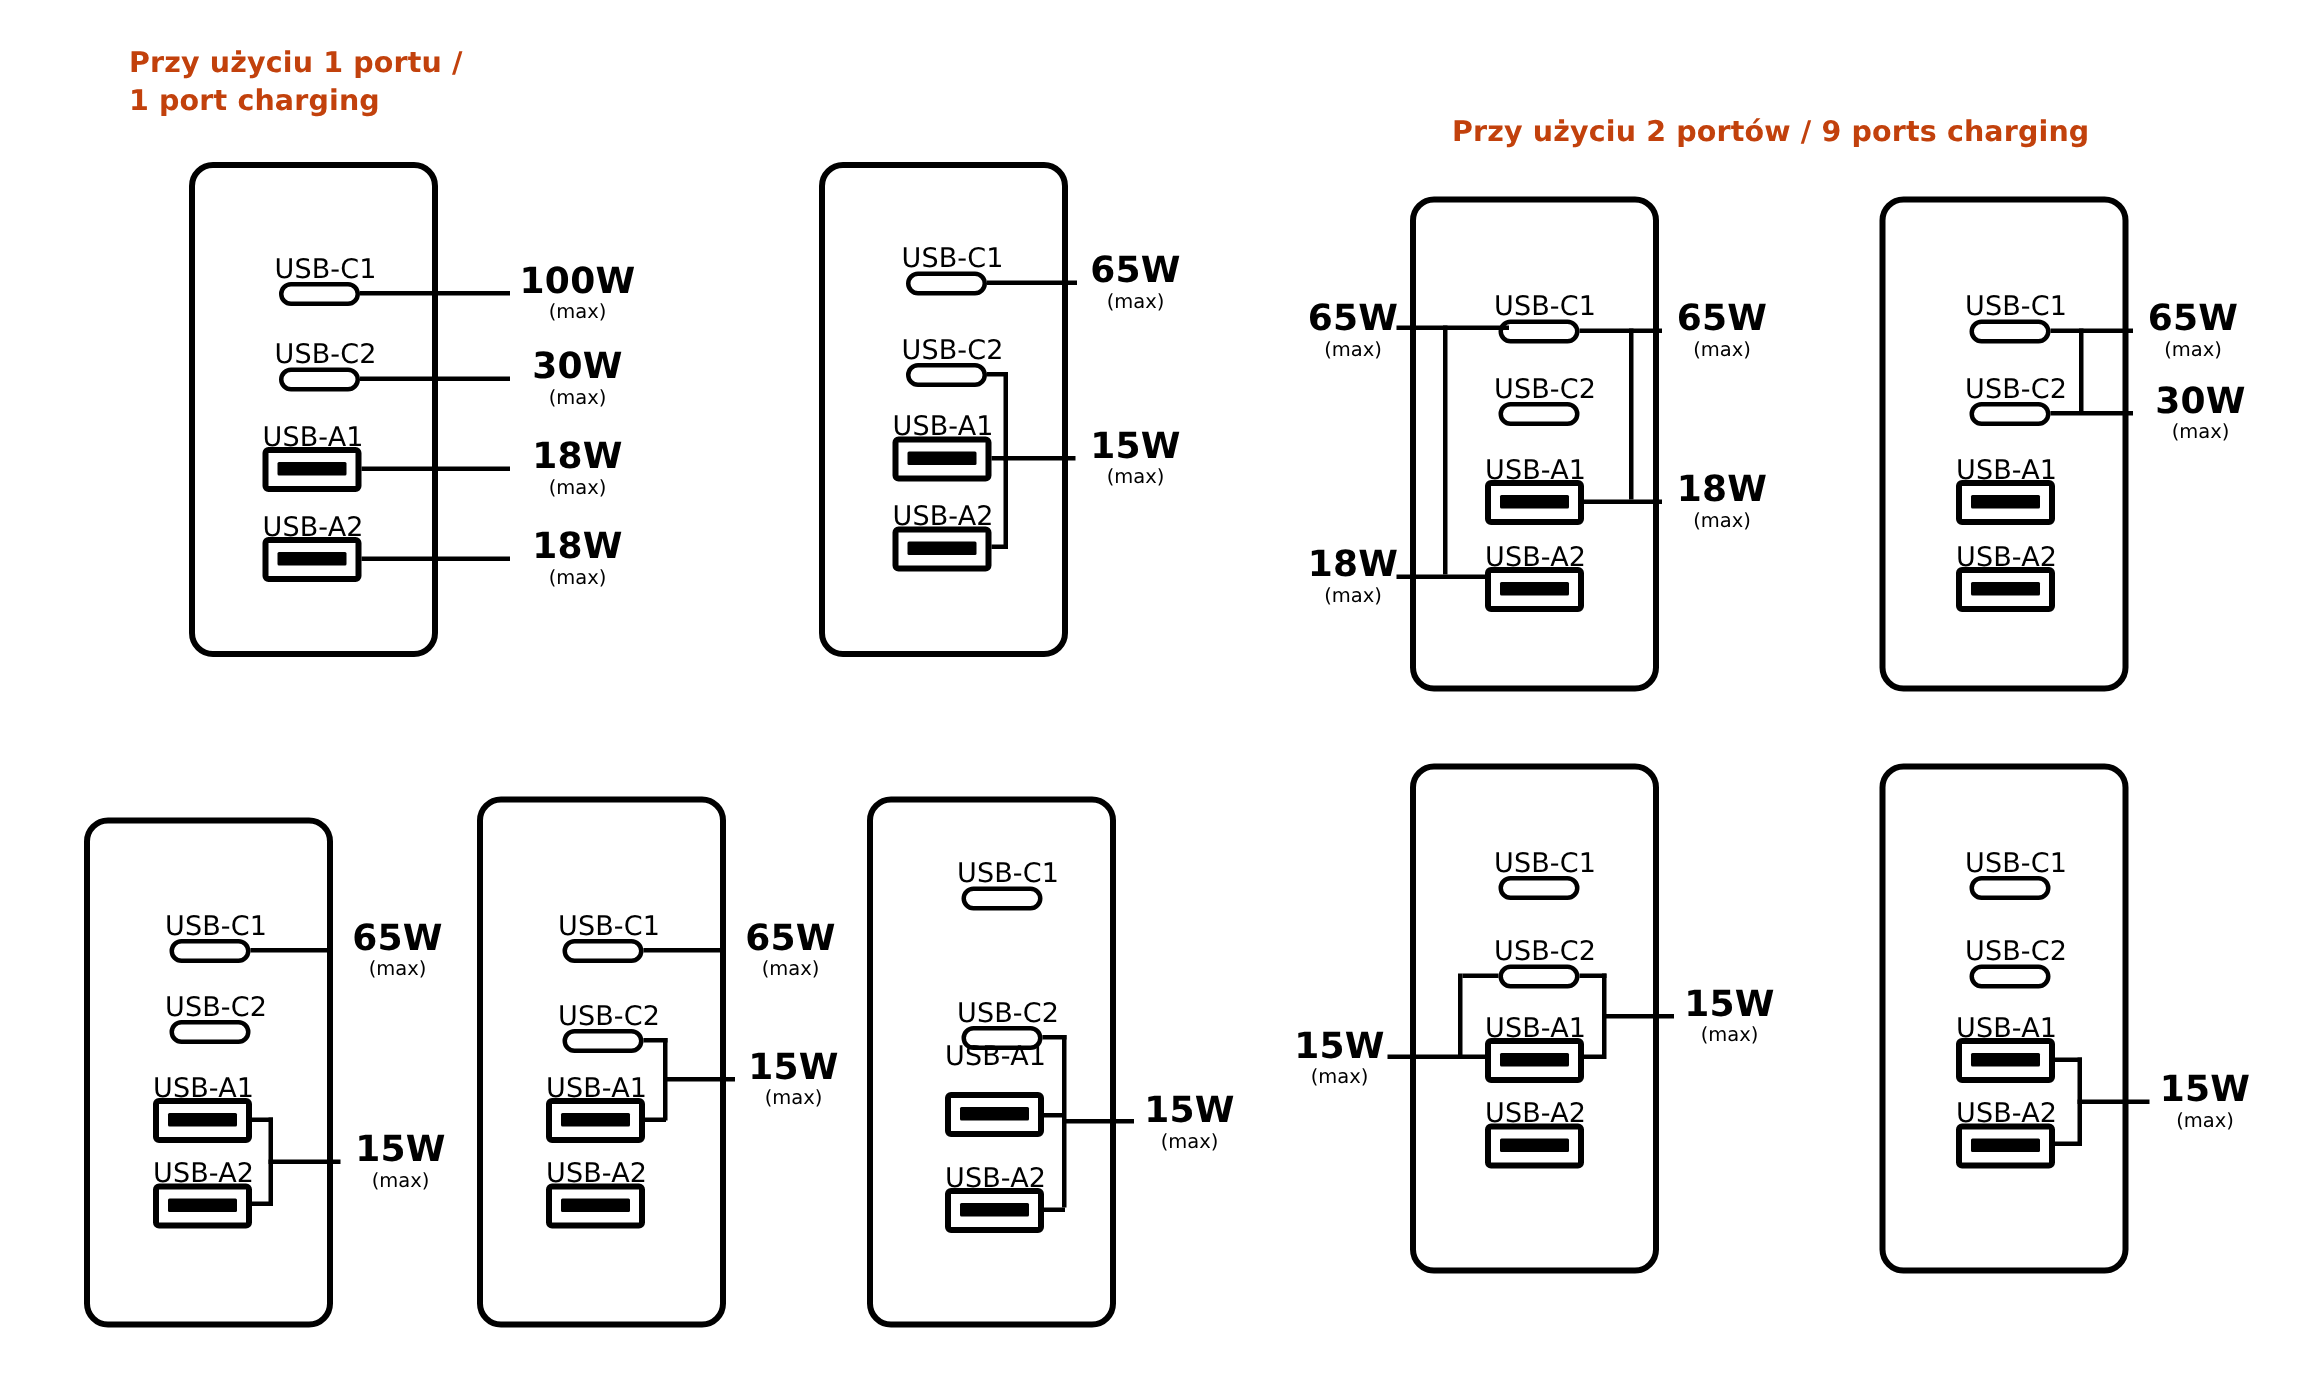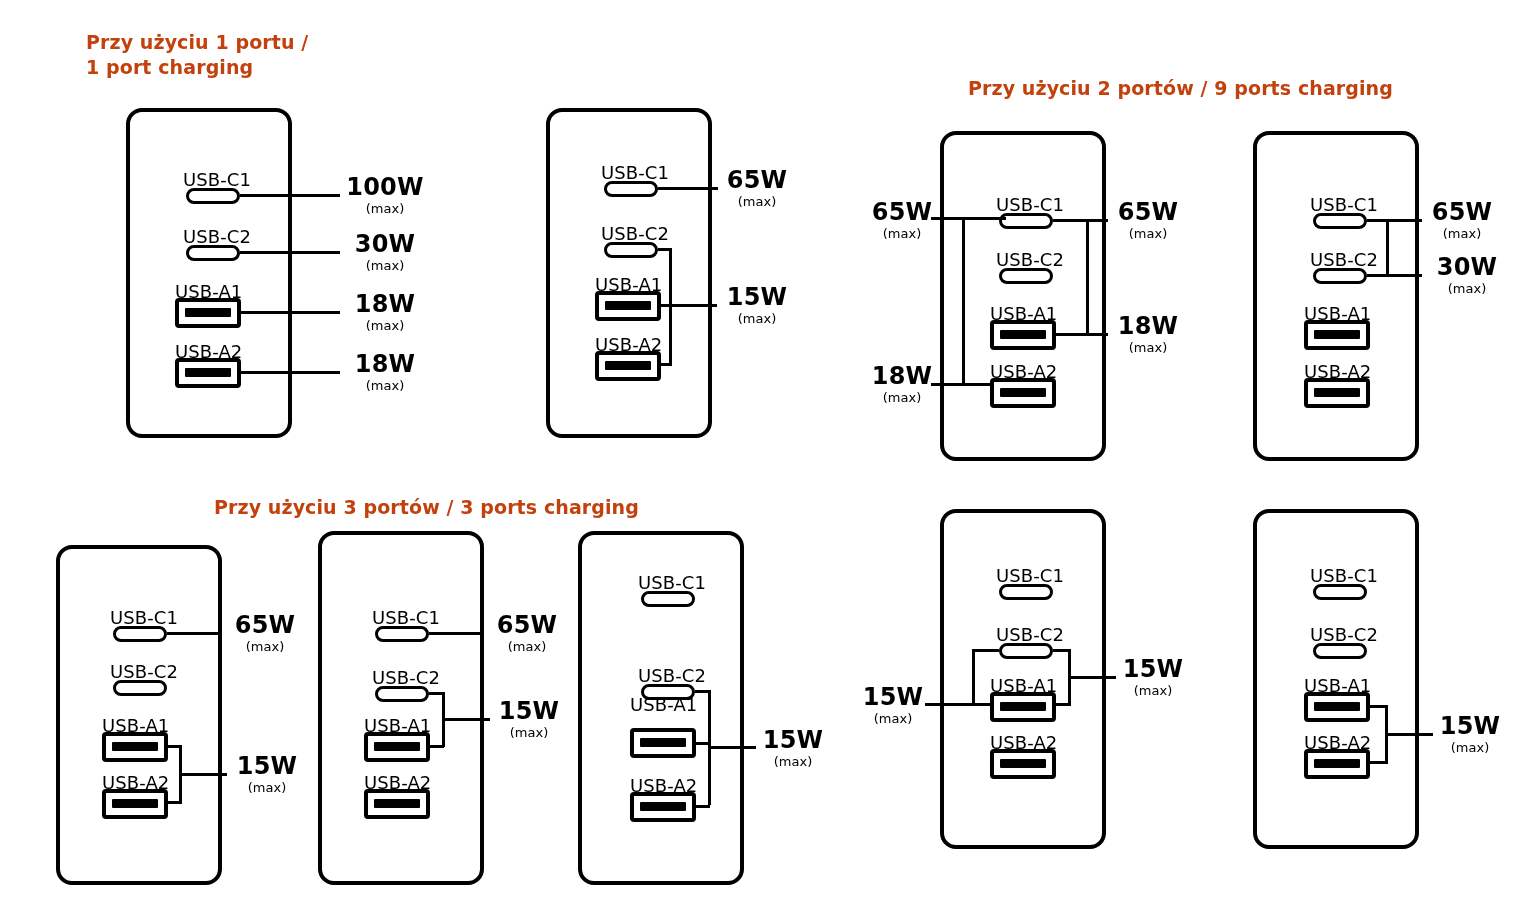--- a/index.html
+++ b/index.html
@@ -105,21 +105,20 @@
   .ln-v { width: 3px; }
 </style>
 </head>
 <body>
 
 <div class="stage">
 
   <div class="section-title" style="left:86px; top:30px;">Przy użyciu 1 portu /
 1 port charging</div>
   <div class="section-title" style="left:968px; top:76px;">Przy użyciu 2 portów / 9 ports charging</div>
-  <div class="section-title" style="left:214px; top:495px;">Przy użyciu 3 portów / 3 ports charging</div>
 
   <div class="charger" style="left:126px; top:108px; width:166px; height:330px;"></div>
 
   <div class="port-label" style="left:183px; top:169px;">USB-C1</div>
   <div class="port-c" style="left:186px; top:188px;"></div>
 
   <div class="port-label" style="left:183px; top:226px;">USB-C2</div>
   <div class="port-c" style="left:186px; top:245px;"></div>
 
   <div class="port-label" style="left:175px; top:281px;">USB-A1</div>

